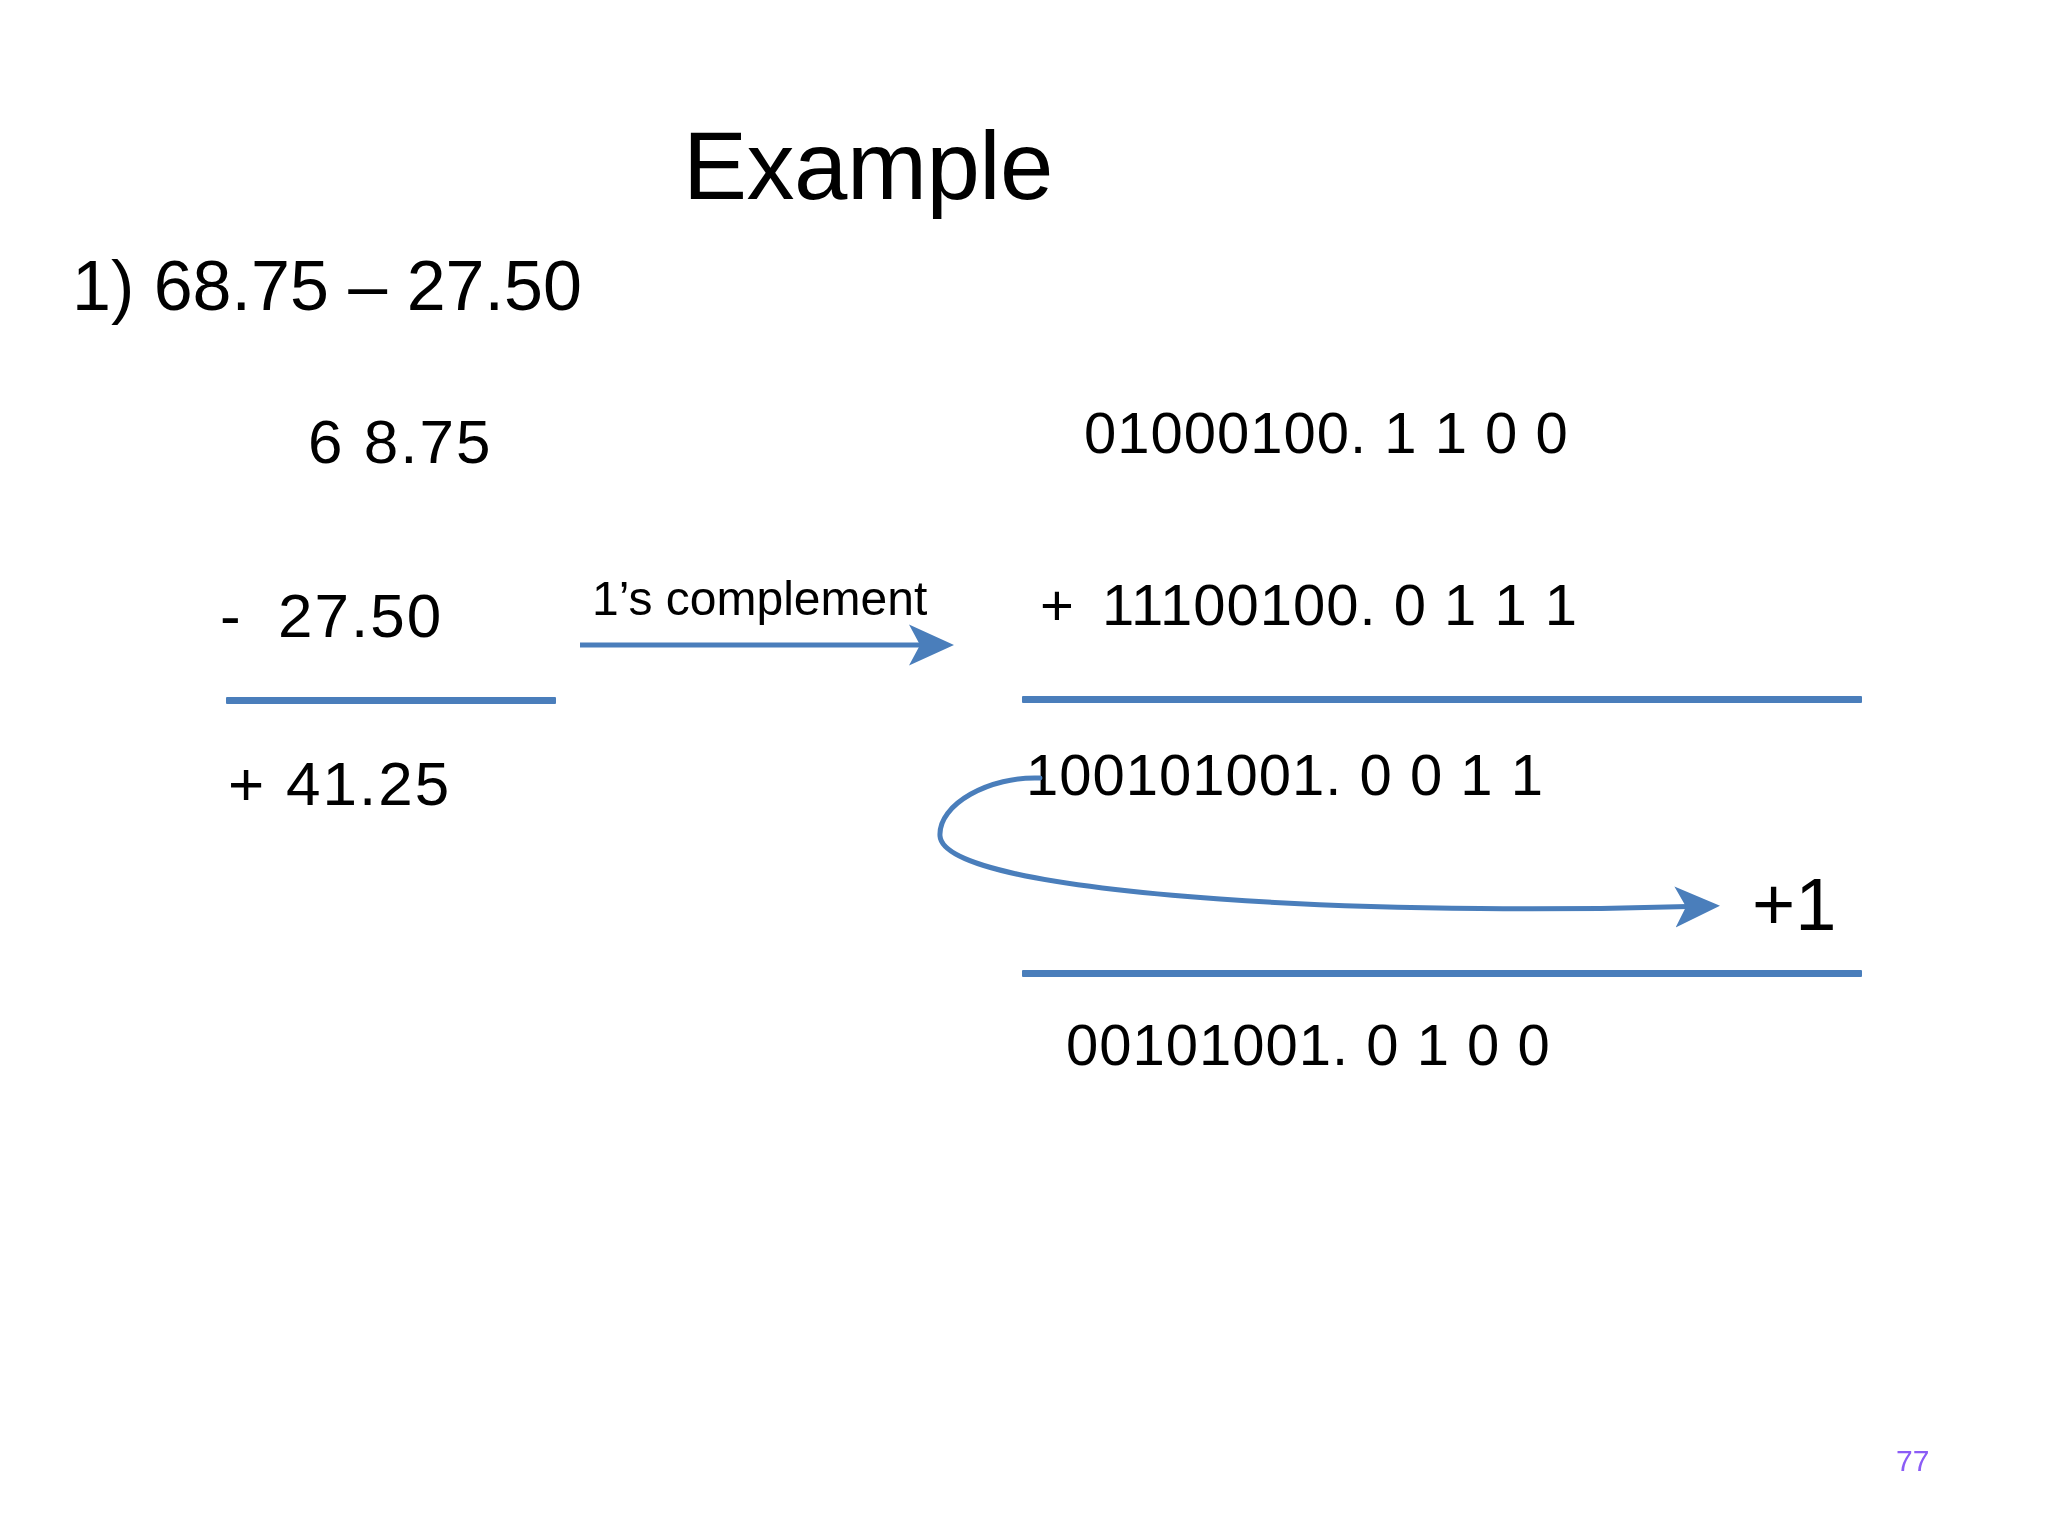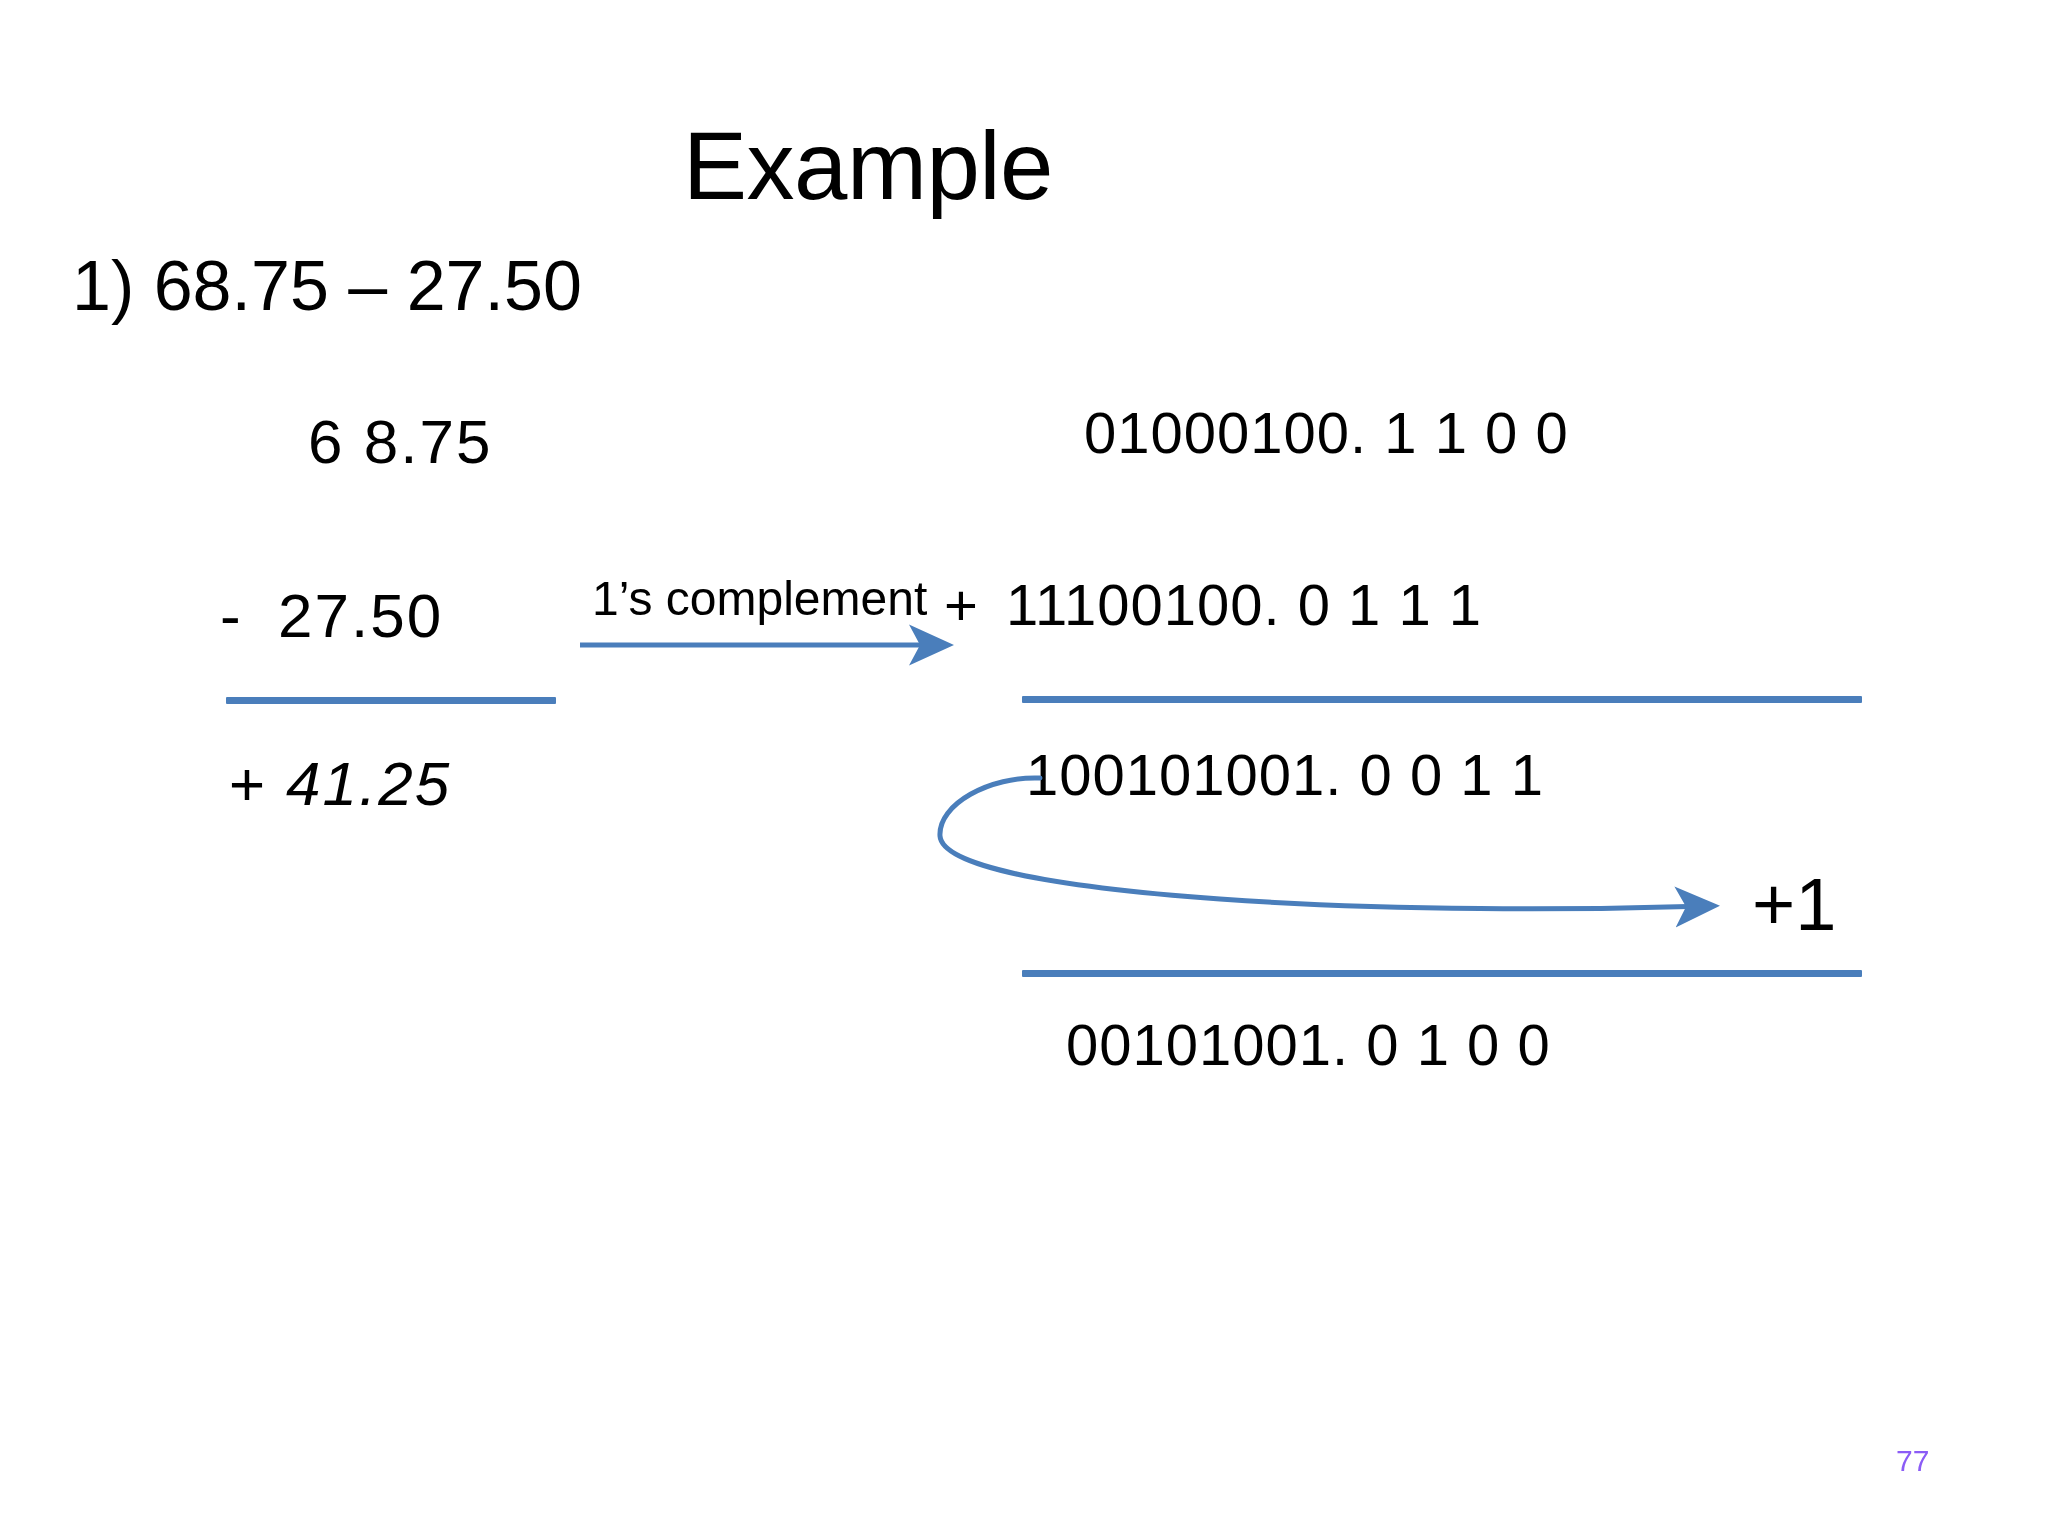--- a/index.html
+++ b/index.html
@@ -43,21 +43,21 @@
   
   .dec-row {
     position: absolute;
     font-size: 62px;
     line-height: 1.0;
     white-space: nowrap;
     letter-spacing: 2px;
   }
   #dec-minuend   { left: 308px; top: 411px; }
   #dec-subtrahend{ left: 220px; top: 585px; }
-  #dec-result    { left: 228px; top: 753px; font-style: italic; }
+  #dec-result    { left: 228px; top: 753px; }
 
   .dec-op {
     display: inline-block;
     width: 58px;
   }
 
   
   .rule {
     position: absolute;
     height: 7px;
@@ -87,21 +87,21 @@
 
   
   .bin-row {
     position: absolute;
     font-size: 58px;
     line-height: 1.0;
     white-space: nowrap;
     letter-spacing: 1px;
   }
   #bin-augend  { left: 1084px; top: 404px; }
-  #bin-addend  { left: 944px; top: 576px; }
+  #bin-addend  { left: 1040px; top: 576px; }
   #bin-sum     { left: 1026px; top: 746px; }
   #bin-final   { left: 1066px; top: 1016px; }
 
   .bin-op {
     display: inline-block;
     width: 62px;
   }
 
   #carry-plus-one {
     position: absolute;

